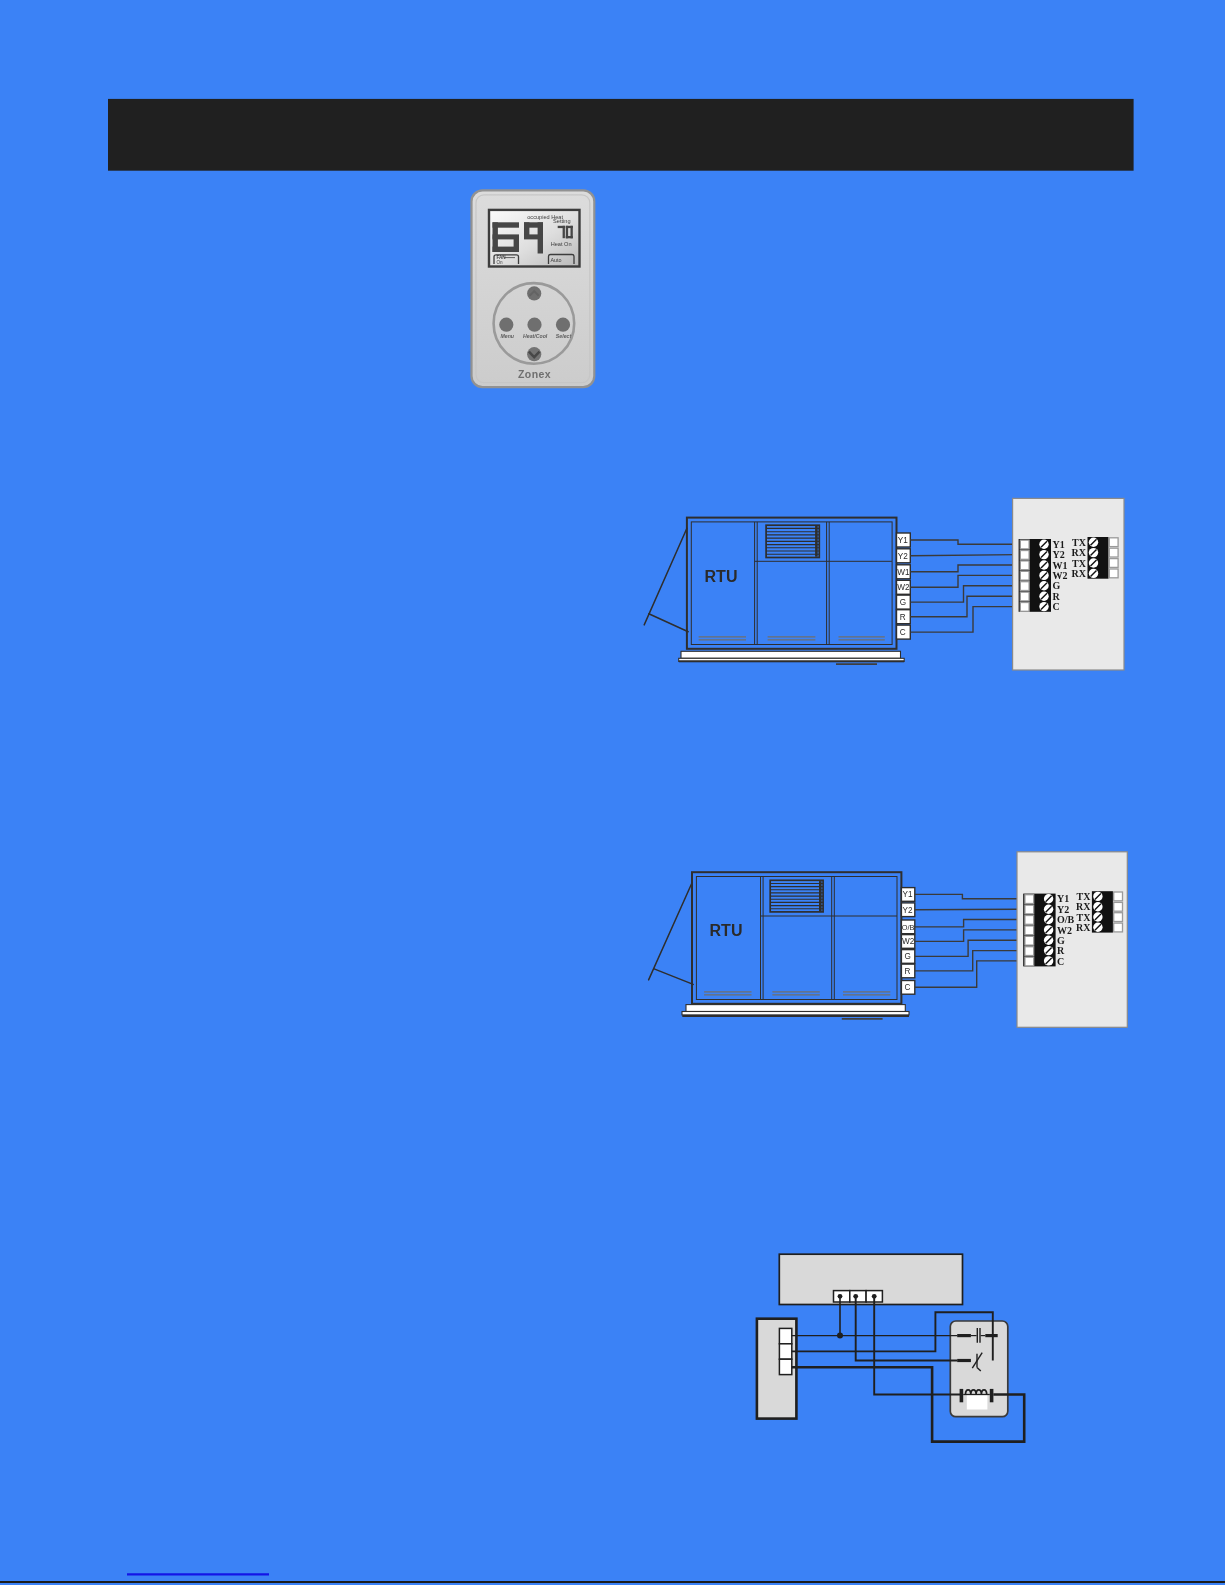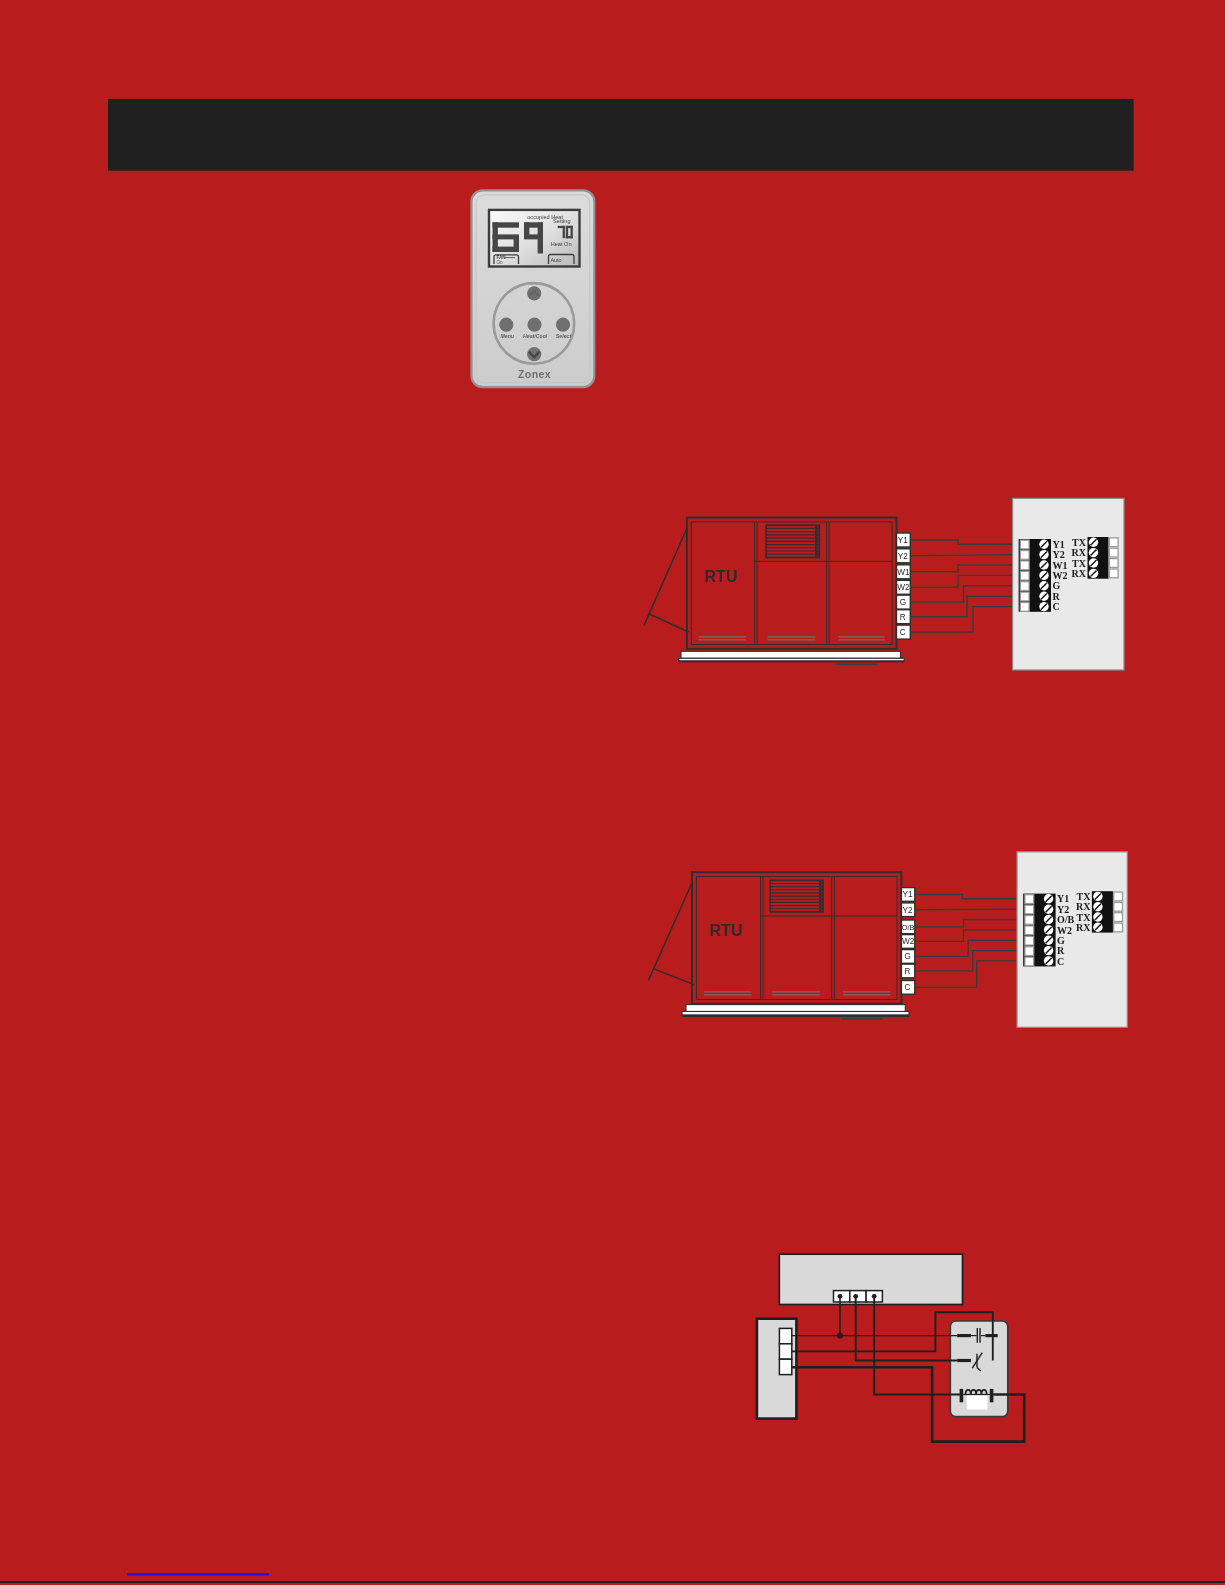--- a/index.html
+++ b/index.html
@@ -1,16 +1,16 @@
 <!DOCTYPE html>
 <html><head>
 <meta charset="utf-8">
 <style>
   html,body{margin:0;padding:0;background:#ffffff;}
-  #page{position:relative;width:1225px;height:1585px;background:#b91c1c;overflow:hidden;
+  #page{position:relative;width:1225px;height:1585px;background:#3b82f6;overflow:hidden;
         font-family:"Liberation Sans", sans-serif;}
   svg{position:absolute;left:0;top:0;}
 </style>
 </head>
 <body>
 <div id="page">
 <svg width="1225" height="1585" viewBox="0 0 1225 1585">
 <defs>
   <linearGradient id="lcdg" x1="0" y1="0" x2="1" y2="1">
     <stop offset="0" stop-color="#fbfbfb"></stop>

